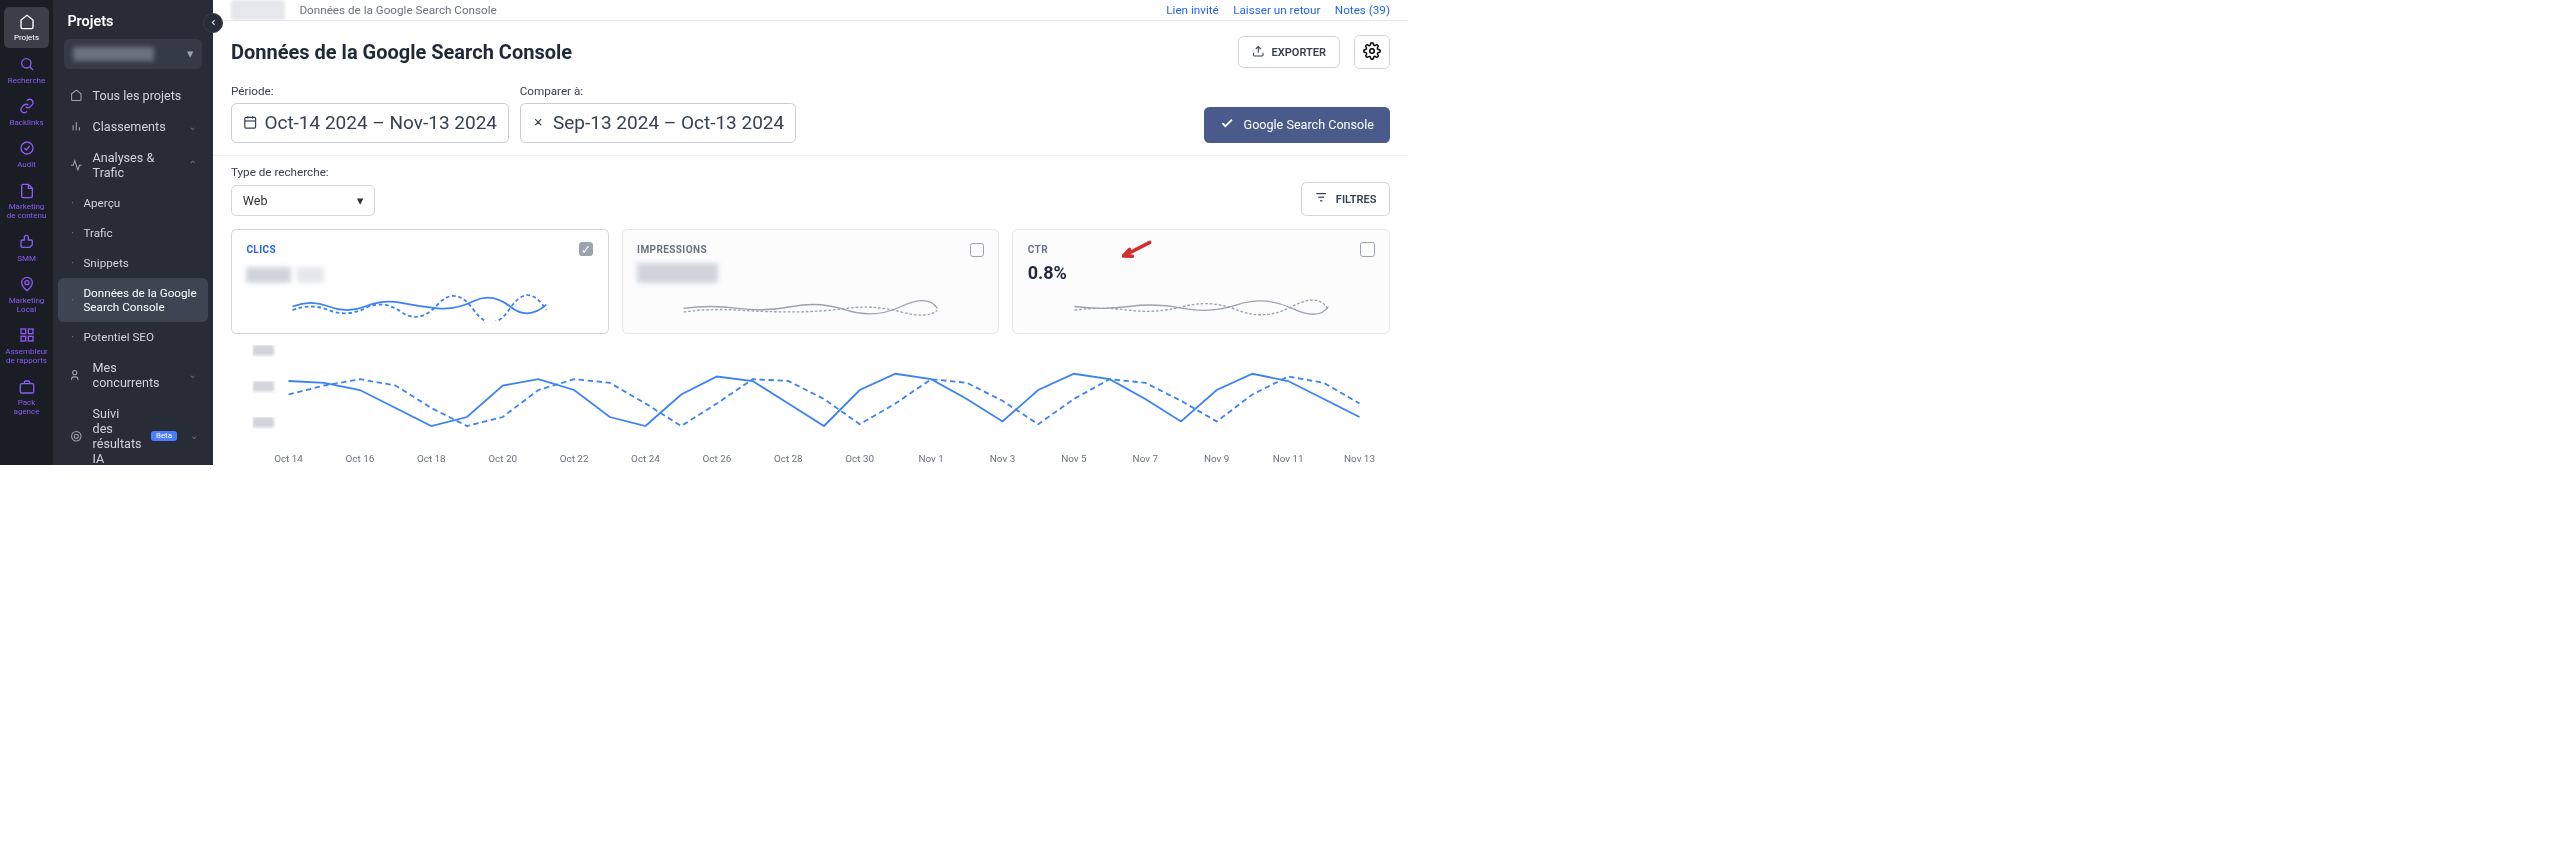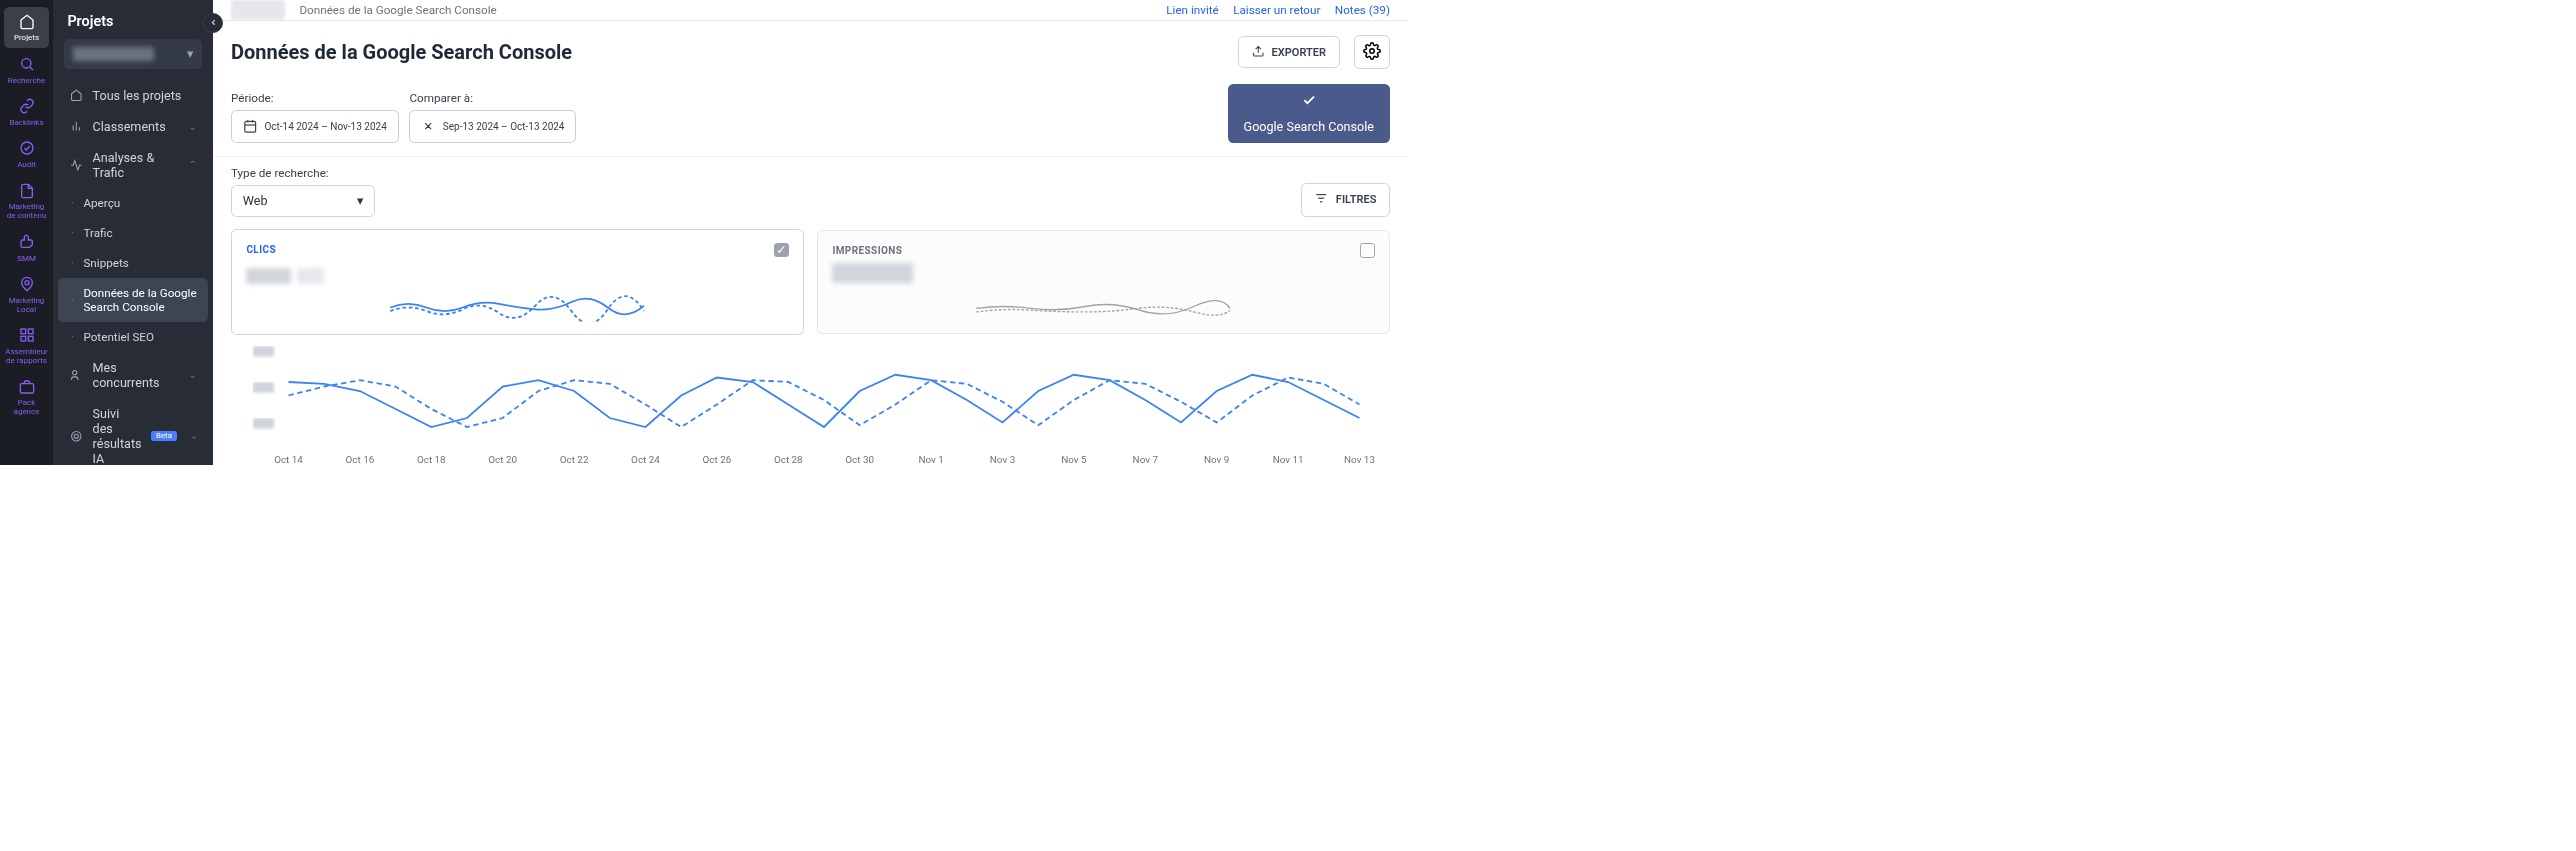--- a/index.html
+++ b/index.html
@@ -39,23 +39,23 @@
 
 .title-row { display: flex; align-items: center; padding: 14.4px 18px; gap: 14.4px; }
 .title-row h1 { font-size: 20px; font-weight: 700; color: #1f2937; }
 .title-row .spacer { flex: 1; }
 .btn-outline { border: 0.9px solid #d1d5db; background: #fff; padding: 7.2px 12.6px; border-radius: 5.4px; display: flex; align-items: center; gap: 7.2px; cursor: pointer; font-size: 11px; font-weight: 600; color: #374151; }
 .btn-icon { border: 0.9px solid #d1d5db; background: #fff; width: 36px; height: 34px; border-radius: 5.4px; display: flex; align-items: center; justify-content: center; cursor: pointer; }
 
 .controls-row { display: flex; align-items: flex-end; padding: 0 18px 12.6px; gap: 10.8px; }
 .control-group { display: flex; flex-direction: column; gap: 5.4px; }
 .control-group .lbl { font-size: 11.7px; color: #374151; }
-.date-btn { border: 0.9px solid #c7cdd6; background: #fff; padding: 7.2px 10.8px; border-radius: 5.4px; display: flex; align-items: center; gap: 7.2px; cursor: pointer; font-size: 10px; color: #374151; }
+.date-btn { border: 0.9px solid #c7cdd6; background: #fff; padding: 7.2px 10.8px; border-radius: 5.4px; display: flex; align-items: center; gap: 7.2px; cursor: pointer; font-size: 19px; color: #374151; }
 .date-btn.compare { border-color: #c7cdd6; }
-.btn-primary { background: #4a5a8a; color: #fff; padding: 9px 16px; border-radius: 5.4px; display: flex; align-items: center; gap: 9px; cursor: pointer; font-size: 12.6px; border: none; flex-direction: column; }
+.btn-primary { background: #4a5a8a; color: #fff; padding: 9px 16px; border-radius: 5.4px; display: flex; align-items: center; gap: 9px; cursor: pointer; font-size: 12.6px; border: none; }
 
 .type-row { display: flex; align-items: flex-end; padding: 9px 18px 12.6px; gap: 24px; border-top: 0.9px solid #f1f2f4; }
 .select-box { border: 0.9px solid #d1d5db; background: #fff; padding: 7.2px 10.8px; border-radius: 5.4px; display: flex; align-items: center; gap: 7.2px; cursor: pointer; font-size: 12.6px; width: 144px; justify-content: space-between; }
 
 .cards-row { display: flex; gap: 13px; padding: 0 18px; align-items: center; }
 .metric-card { flex: 1; border: 0.9px solid #e5e7eb; border-radius: 5.4px; padding: 12.6px 14.4px 9px; position: relative; background: #fcfcfd; }
 .metric-card.active { background: #fff; border-color: #d1d5db; }
 .metric-card .hdr { display: flex; align-items: center; justify-content: space-between; }
 .metric-card .ttl { font-size: 10px; font-weight: 700; letter-spacing: 0.4px; color: #2563eb; text-transform: uppercase; }
 .metric-card.inactive .ttl { color: #6b7280; }
@@ -336,20 +336,36 @@
       </div>
       <div class="metric-card inactive">
         <div class="hdr">
           <span class="ttl">IMPRESSIONS</span>
           <span class="chk"></span>
         </div>
         <div class="blur-val"></div>
         <svg class="spark" viewBox="0 0 280 32">
           <path d="M0,18 Q30,14 60,18 T120,16 T180,20 T240,16 T280,18" stroke="#9ca3af" stroke-width="1.5" fill="none"></path>
           <path d="M0,22 Q30,18 60,20 T120,22 T180,18 T240,22 T280,20" stroke="#9ca3af" stroke-width="1.5" fill="none" stroke-dasharray="3 2"></path>
+        </svg>
+      </div>
+      <div class="metric-card inactive">
+        <div class="arrow-ann">
+          <svg width="32" height="18" viewBox="0 0 36 20">
+              <path d="M34 4 L2 14 L10 8 M2 14 L12 16" stroke="#d32f2f" stroke-width="4" fill="none" stroke-linecap="round"></path>
+            </svg>
+        </div>
+        <div class="hdr">
+          <span class="ttl">CTR</span>
+          <span class="chk"></span>
+        </div>
+        <div class="val">0.8%</div>
+        <svg class="spark" viewBox="0 0 280 32">
+          <path d="M0,16 Q30,20 60,16 T120,18 T180,14 T240,18 T280,16" stroke="#9ca3af" stroke-width="1.5" fill="none"></path>
+          <path d="M0,20 Q30,16 60,20 T120,16 T180,20 T240,16 T280,20" stroke="#9ca3af" stroke-width="1.5" fill="none" stroke-dasharray="3 2"></path>
         </svg>
       </div>
     </div>
 
     <div class="big-chart">
       <svg viewBox="0 0 1240 140" id="main-chart-svg" style="font-size:14px">
         <g id="y-blur">
           <foreignObject x="0" y="0" width="26" height="14"><div class="blur-axis"></div></foreignObject>
           <foreignObject x="0" y="40" width="26" height="14"><div class="blur-axis"></div></foreignObject>
           <foreignObject x="0" y="80" width="26" height="14"><div class="blur-axis"></div></foreignObject>

